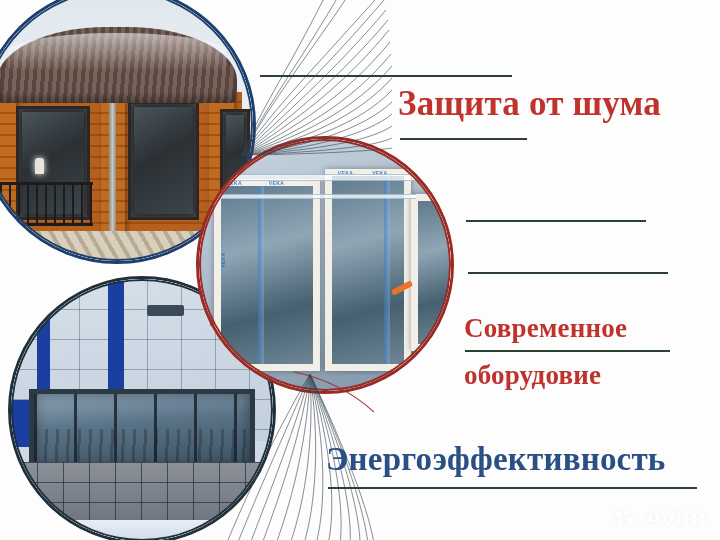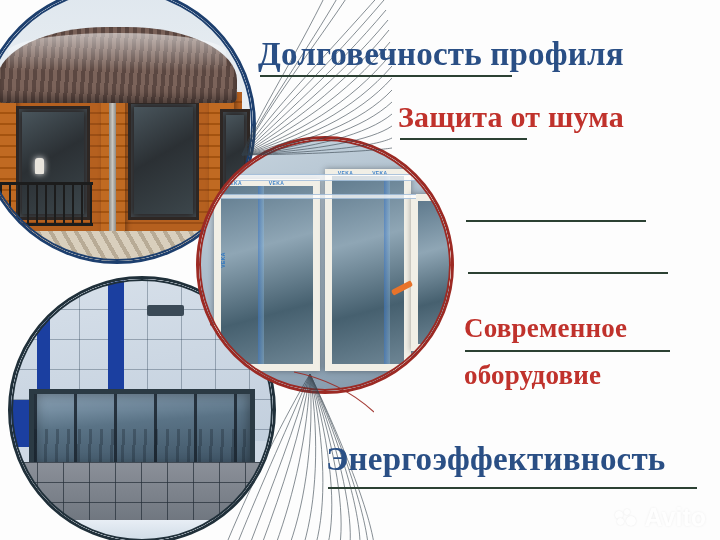--- a/index.html
+++ b/index.html
@@ -209,24 +209,23 @@
       <path d="M86,6 C120,92 128,150 126,176"></path>
       <path d="M86,6 C126,98 136,154 136,176"></path>
       <path d="M86,6 C132,106 142,158 144,176"></path>
       <path d="M86,6 C138,116 148,162 150,176"></path>
     </g>
     <g fill="none" stroke="#9c2a24" stroke-width="1.1" opacity="0.9">
       <path d="M70,4 C100,10 128,24 150,44"></path>
     </g>
   </svg>
 
-  <div class="slogan navy" style="left:258px; top:36px;  font-size:33px;">Долговечность профиля</div>
   <div class="rule" style="left:260px; top:75px;  width:252px;"></div>
 
-  <div class="slogan red" style="left:398px; top:100px; font-size:30px;">Защита от шума</div>
+  <div class="slogan red" style="left:398px; top:84px; font-size:35px;">Защита от шума</div>
   <div class="rule" style="left:400px; top:138px; width:127px;"></div>
 
   <div class="rule" style="left:466px; top:220px; width:180px;"></div>
 
   <div class="rule" style="left:468px; top:272px; width:200px;"></div>
 
   <div class="slogan red" style="left:464px; top:313px; font-size:27px;">Современное</div>
   <div class="rule" style="left:465px; top:350px; width:205px;"></div>
 
   <div class="slogan navy" style="left:326px; top:441px; font-size:33px;">Энергоэффективность</div>

